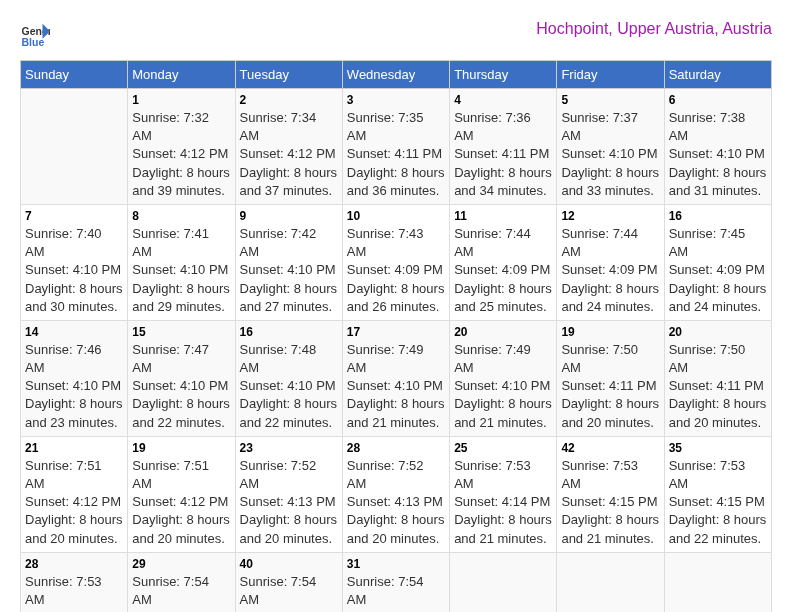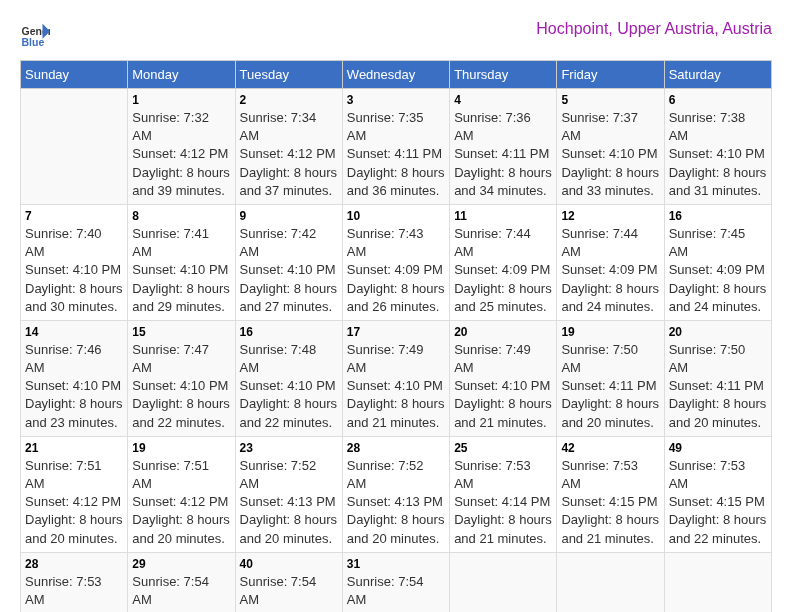--- a/index.html
+++ b/index.html
@@ -219,21 +219,21 @@
         </td>
         <td>
           <span class="day-number">25</span>
           <div class="day-info">Sunrise: 7:53 AM<br>Sunset: 4:14 PM<br>Daylight: 8 hours<br>and 21 minutes.</div>
         </td>
         <td>
           <span class="day-number">42</span>
           <div class="day-info">Sunrise: 7:53 AM<br>Sunset: 4:15 PM<br>Daylight: 8 hours<br>and 21 minutes.</div>
         </td>
         <td>
-          <span class="day-number">49</span>
+          <span class="day-number">35</span>
           <div class="day-info">Sunrise: 7:53 AM<br>Sunset: 4:15 PM<br>Daylight: 8 hours<br>and 22 minutes.</div>
         </td>
       </tr>
       <tr>
         <td>
           <span class="day-number">28</span>
           <div class="day-info">Sunrise: 7:53 AM<br>Sunset: 4:16 PM<br>Daylight: 8 hours<br>and 22 minutes.</div>
         </td>
         <td>
           <span class="day-number">29</span>

